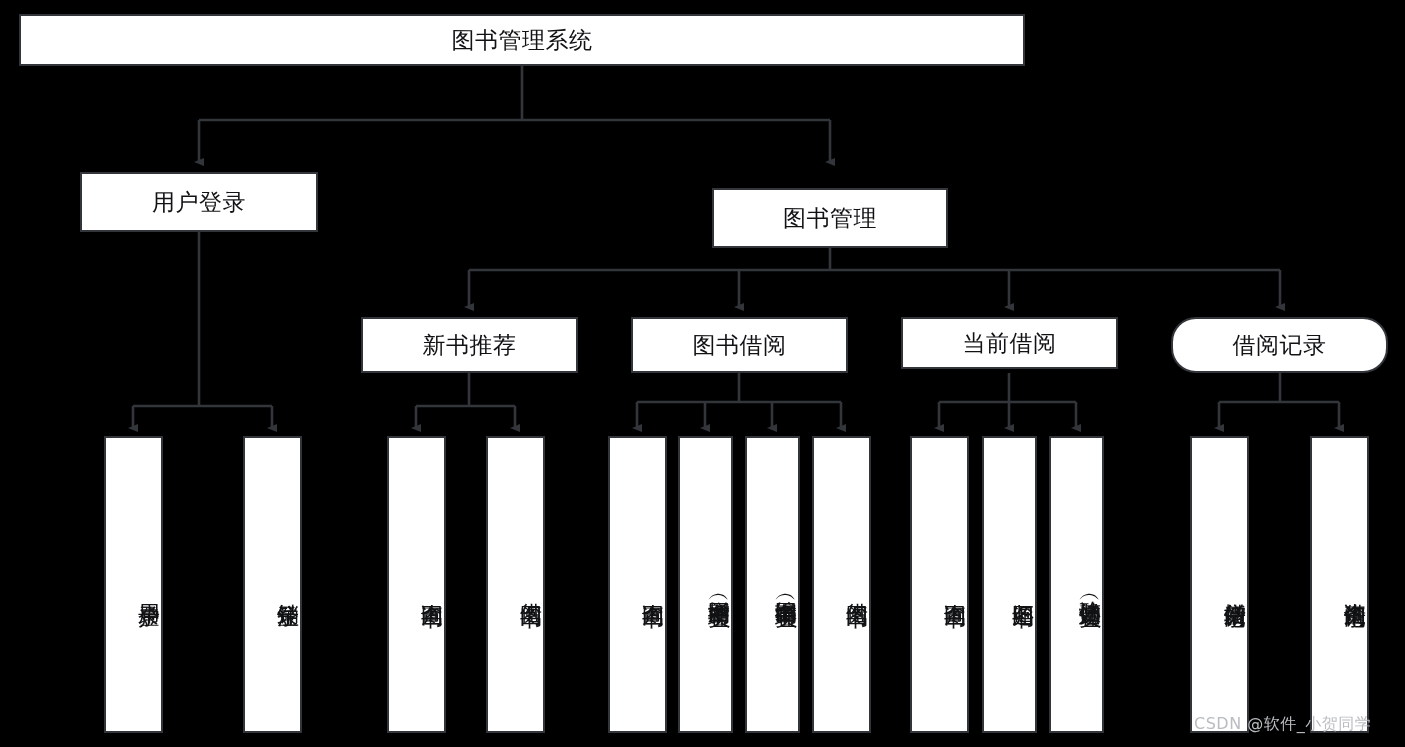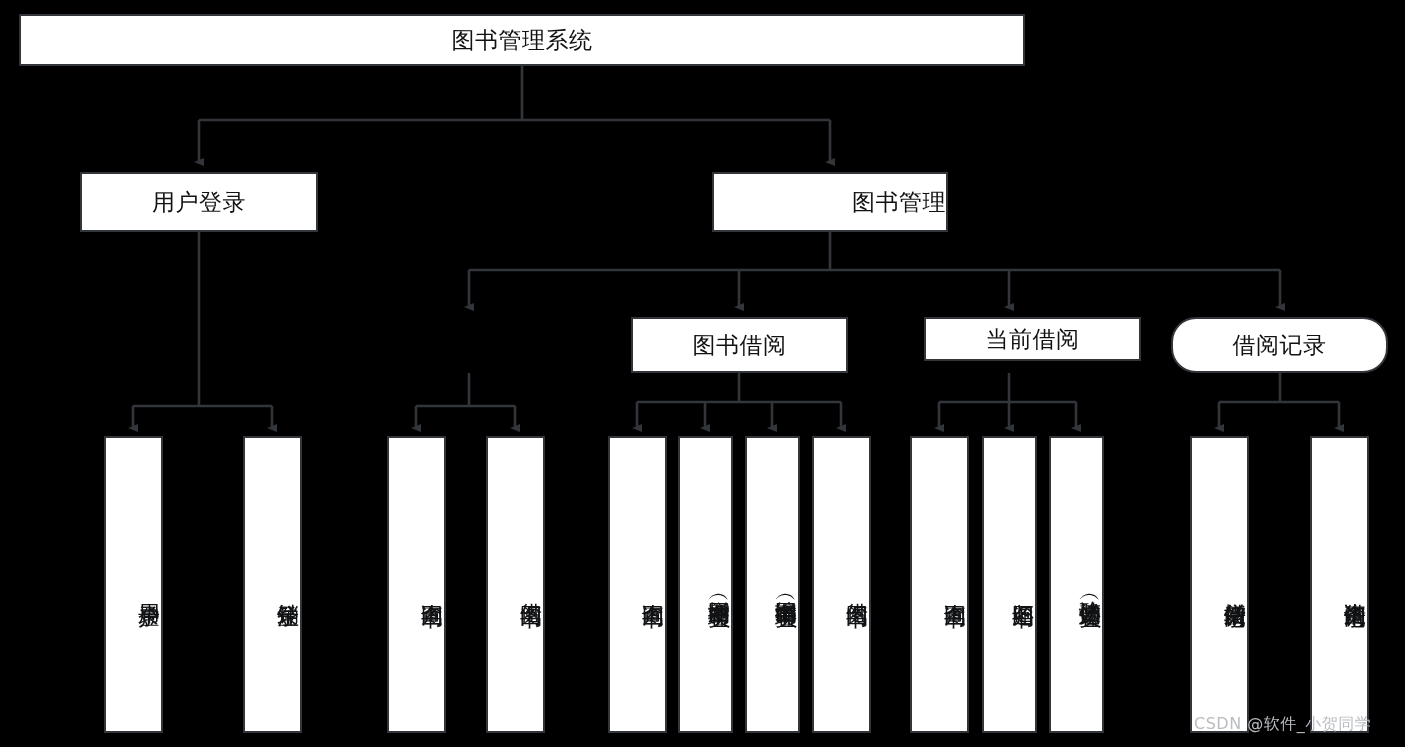--- a/index.html
+++ b/index.html
@@ -131,30 +131,33 @@
   </svg>
 
   <div class="node horizontal" style="left:19px; top:14px; width:1006px; height:52px;">
     <span>图书管理系统</span>
   </div>
 
   <div class="node horizontal" style="left:80px; top:172px; width:238px; height:60px;">
     <span>用户登录</span>
   </div>
 
-  <div class="node horizontal" style="left:712px; top:172px; width:236px; height:60px;justify-content:flex-end;">
+  <div class="node horizontal" style="left:712px; top:188px; width:236px; height:60px;">
     <span>图书管理</span>
   </div>
 
+  <div class="node horizontal" style="left:361px; top:317px; width:217px; height:56px;">
+    <span>新书推荐</span>
+  </div>
 
   <div class="node horizontal" style="left:631px; top:317px; width:217px; height:56px;">
     <span>图书借阅</span>
   </div>
 
-  <div class="node horizontal" style="left:924px; top:317px; width:217px; height:44px;">
+  <div class="node horizontal" style="left:901px; top:317px; width:217px; height:52px;">
     <span>当前借阅</span>
   </div>
 
   <div class="node horizontal" style="left:1171px; top:317px; width:217px; height:56px;border-radius:25px;">
     <span>借阅记录</span>
   </div>
 
   <div class="node vertical" style="left:104px; top:436px; width:59px; height:297px;">
     <span class="vtext">用户登录</span>
   </div>

